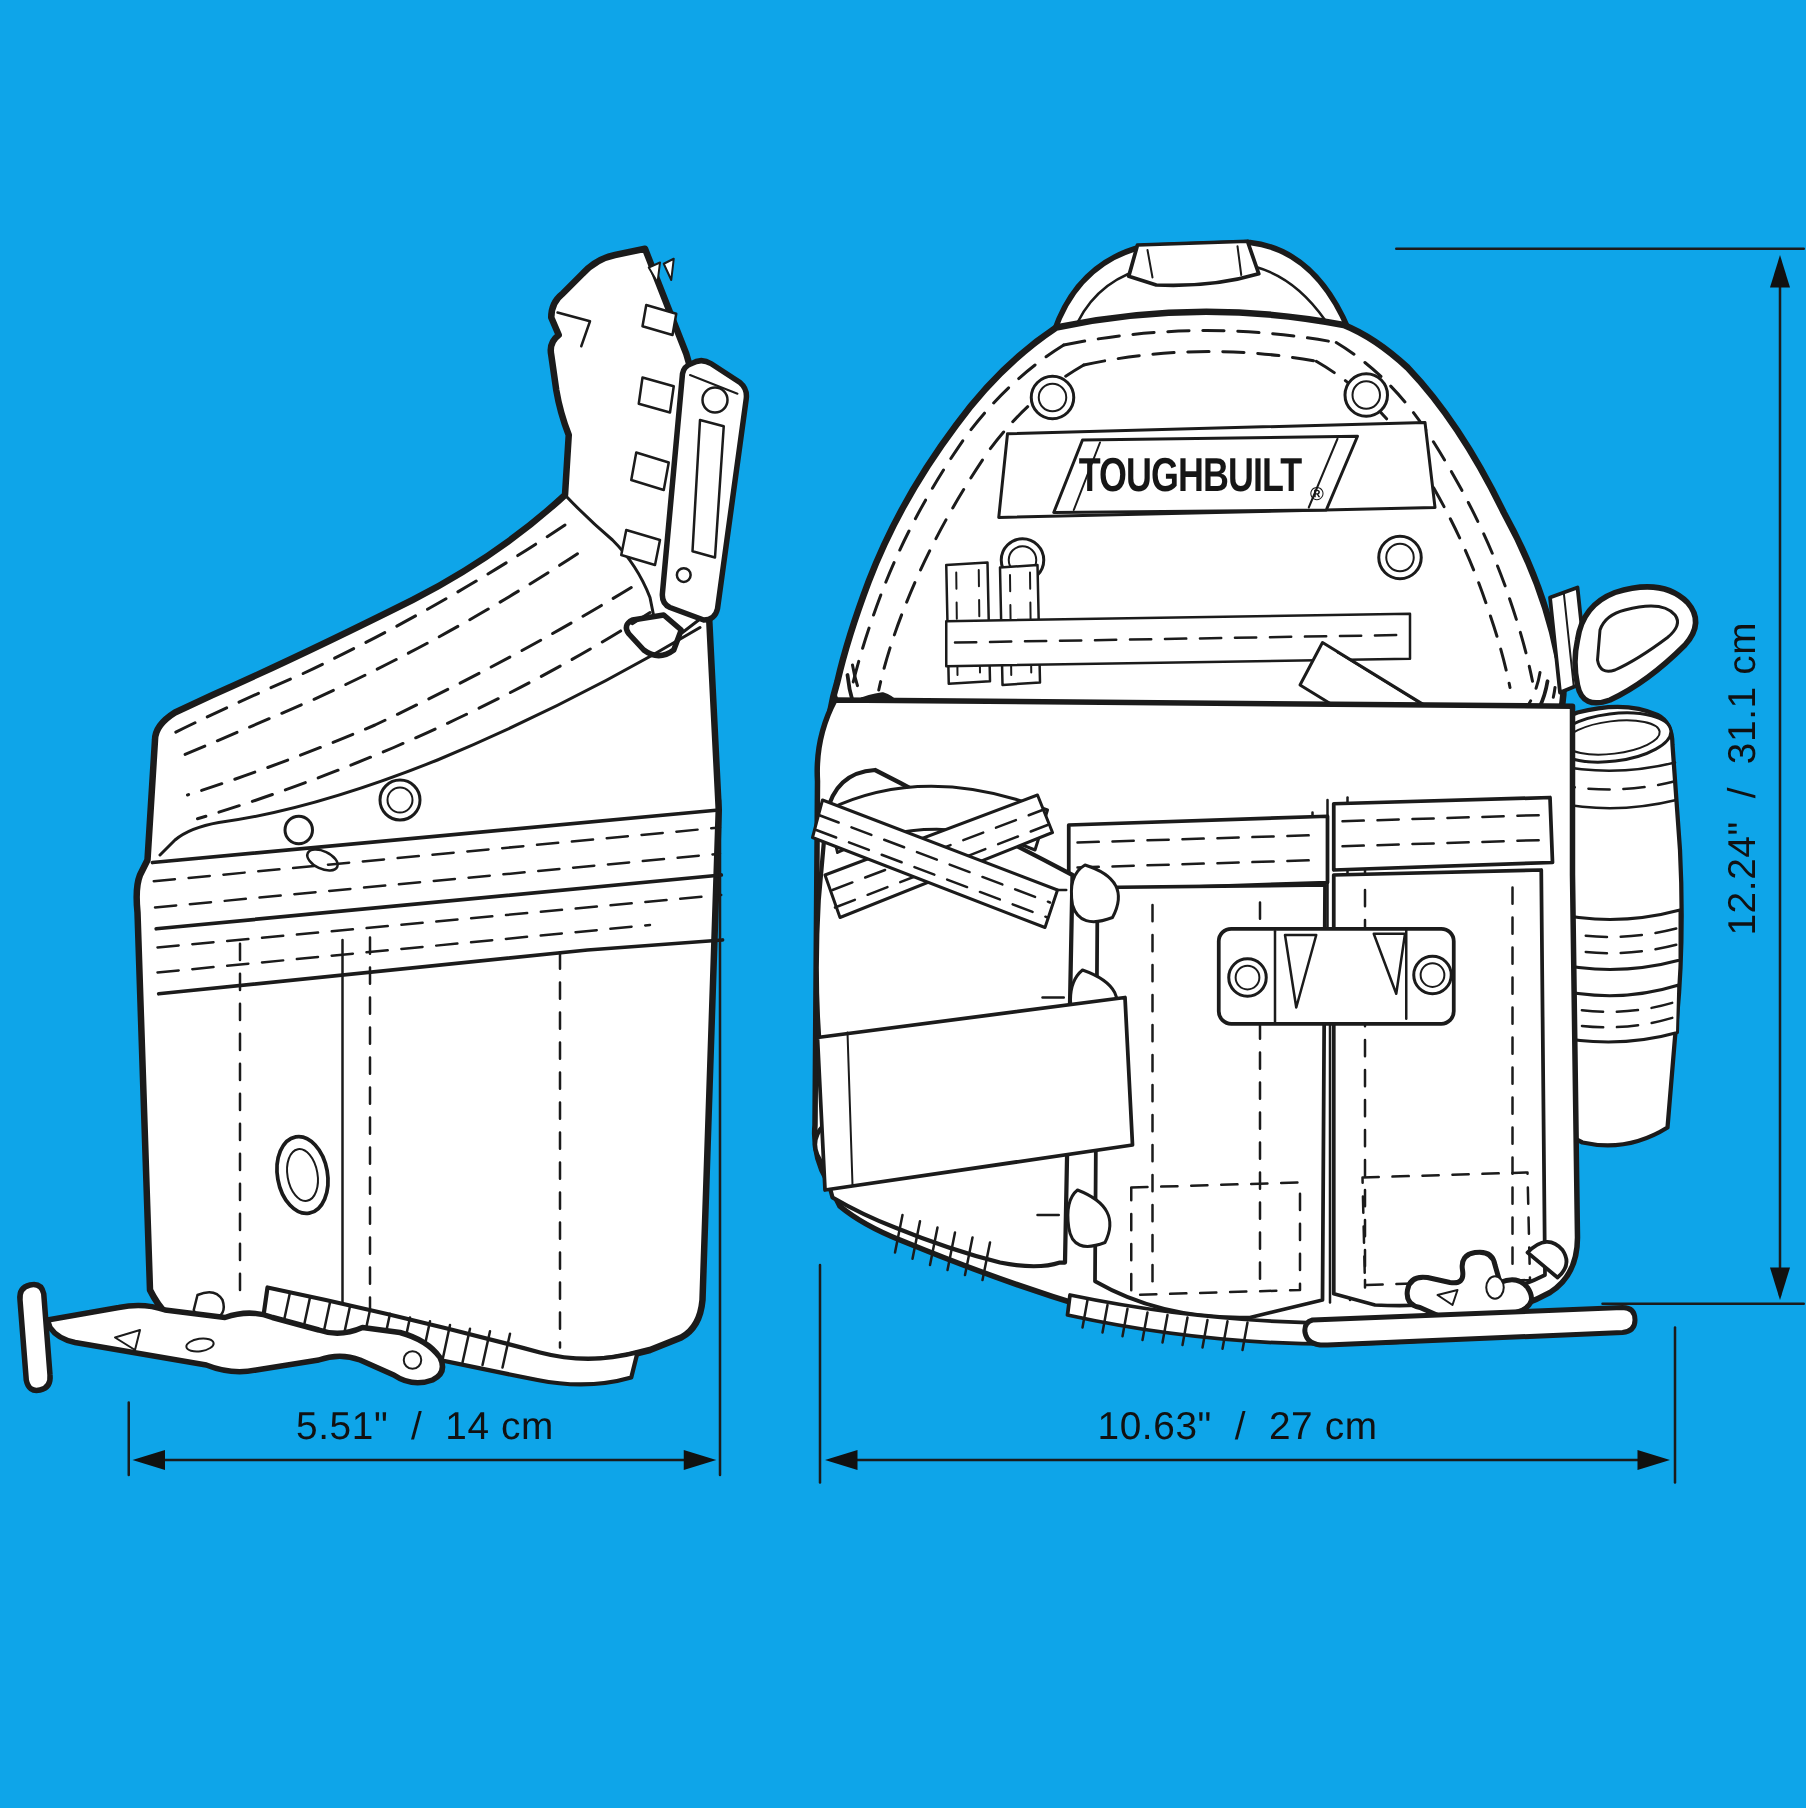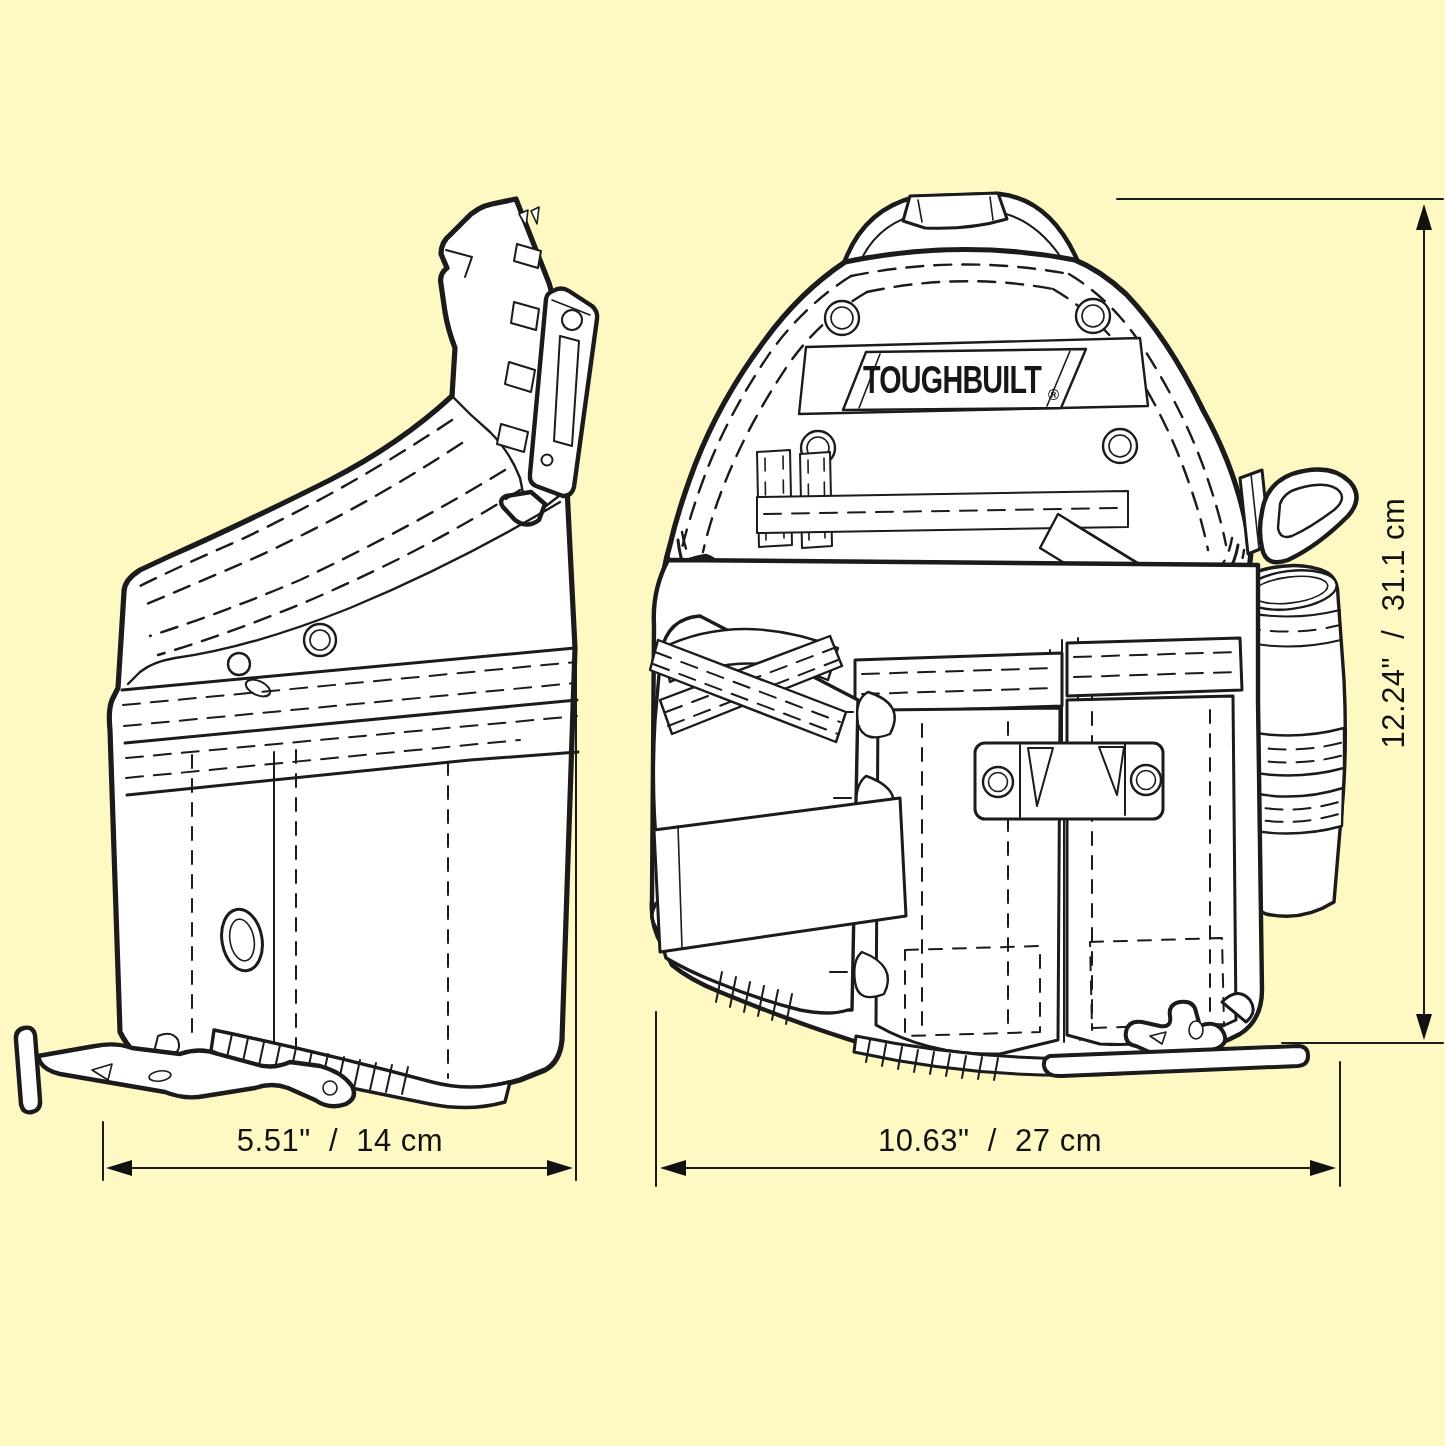--- a/index.html
+++ b/index.html
@@ -1,16 +1,16 @@
 <!DOCTYPE html>
 <html><head>
 <meta charset="utf-8">
 <style>
   html,body{margin:0;padding:0;background:#ffffff;}
-  .canvas{position:relative;width:1445px;height:1446px;background:#fef9c3;overflow:hidden;
+  .canvas{position:relative;width:1445px;height:1446px;background:#0ea5e9;overflow:hidden;
           font-family:"Liberation Sans", sans-serif;}
   svg{position:absolute;left:0;top:0;}
   
   .ln{stroke:#1b1b1b;fill:none;stroke-linecap:round;stroke-linejoin:round;}
   .o5{stroke-width:5.2;}  .o45{stroke-width:4.4;} .o4{stroke-width:4;}
   .o35{stroke-width:3.4;} .o3{stroke-width:3;}   .o25{stroke-width:2.4;}
   .o2{stroke-width:2;}    .o15{stroke-width:1.6;}
   .fw{fill:#ffffff;}
   .dash{stroke-dasharray:17 11;}
   .dashv{stroke-dasharray:13 11;}

